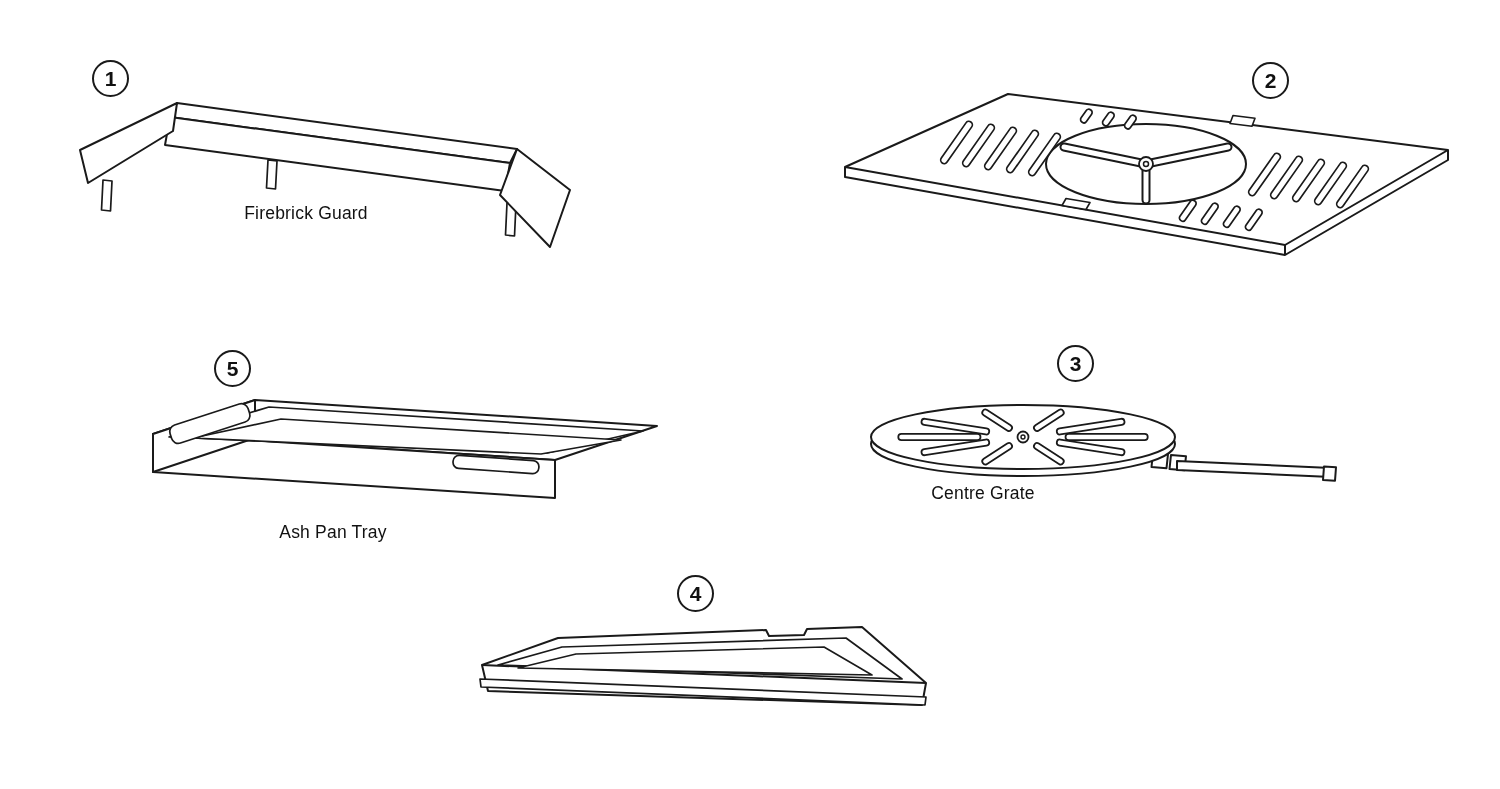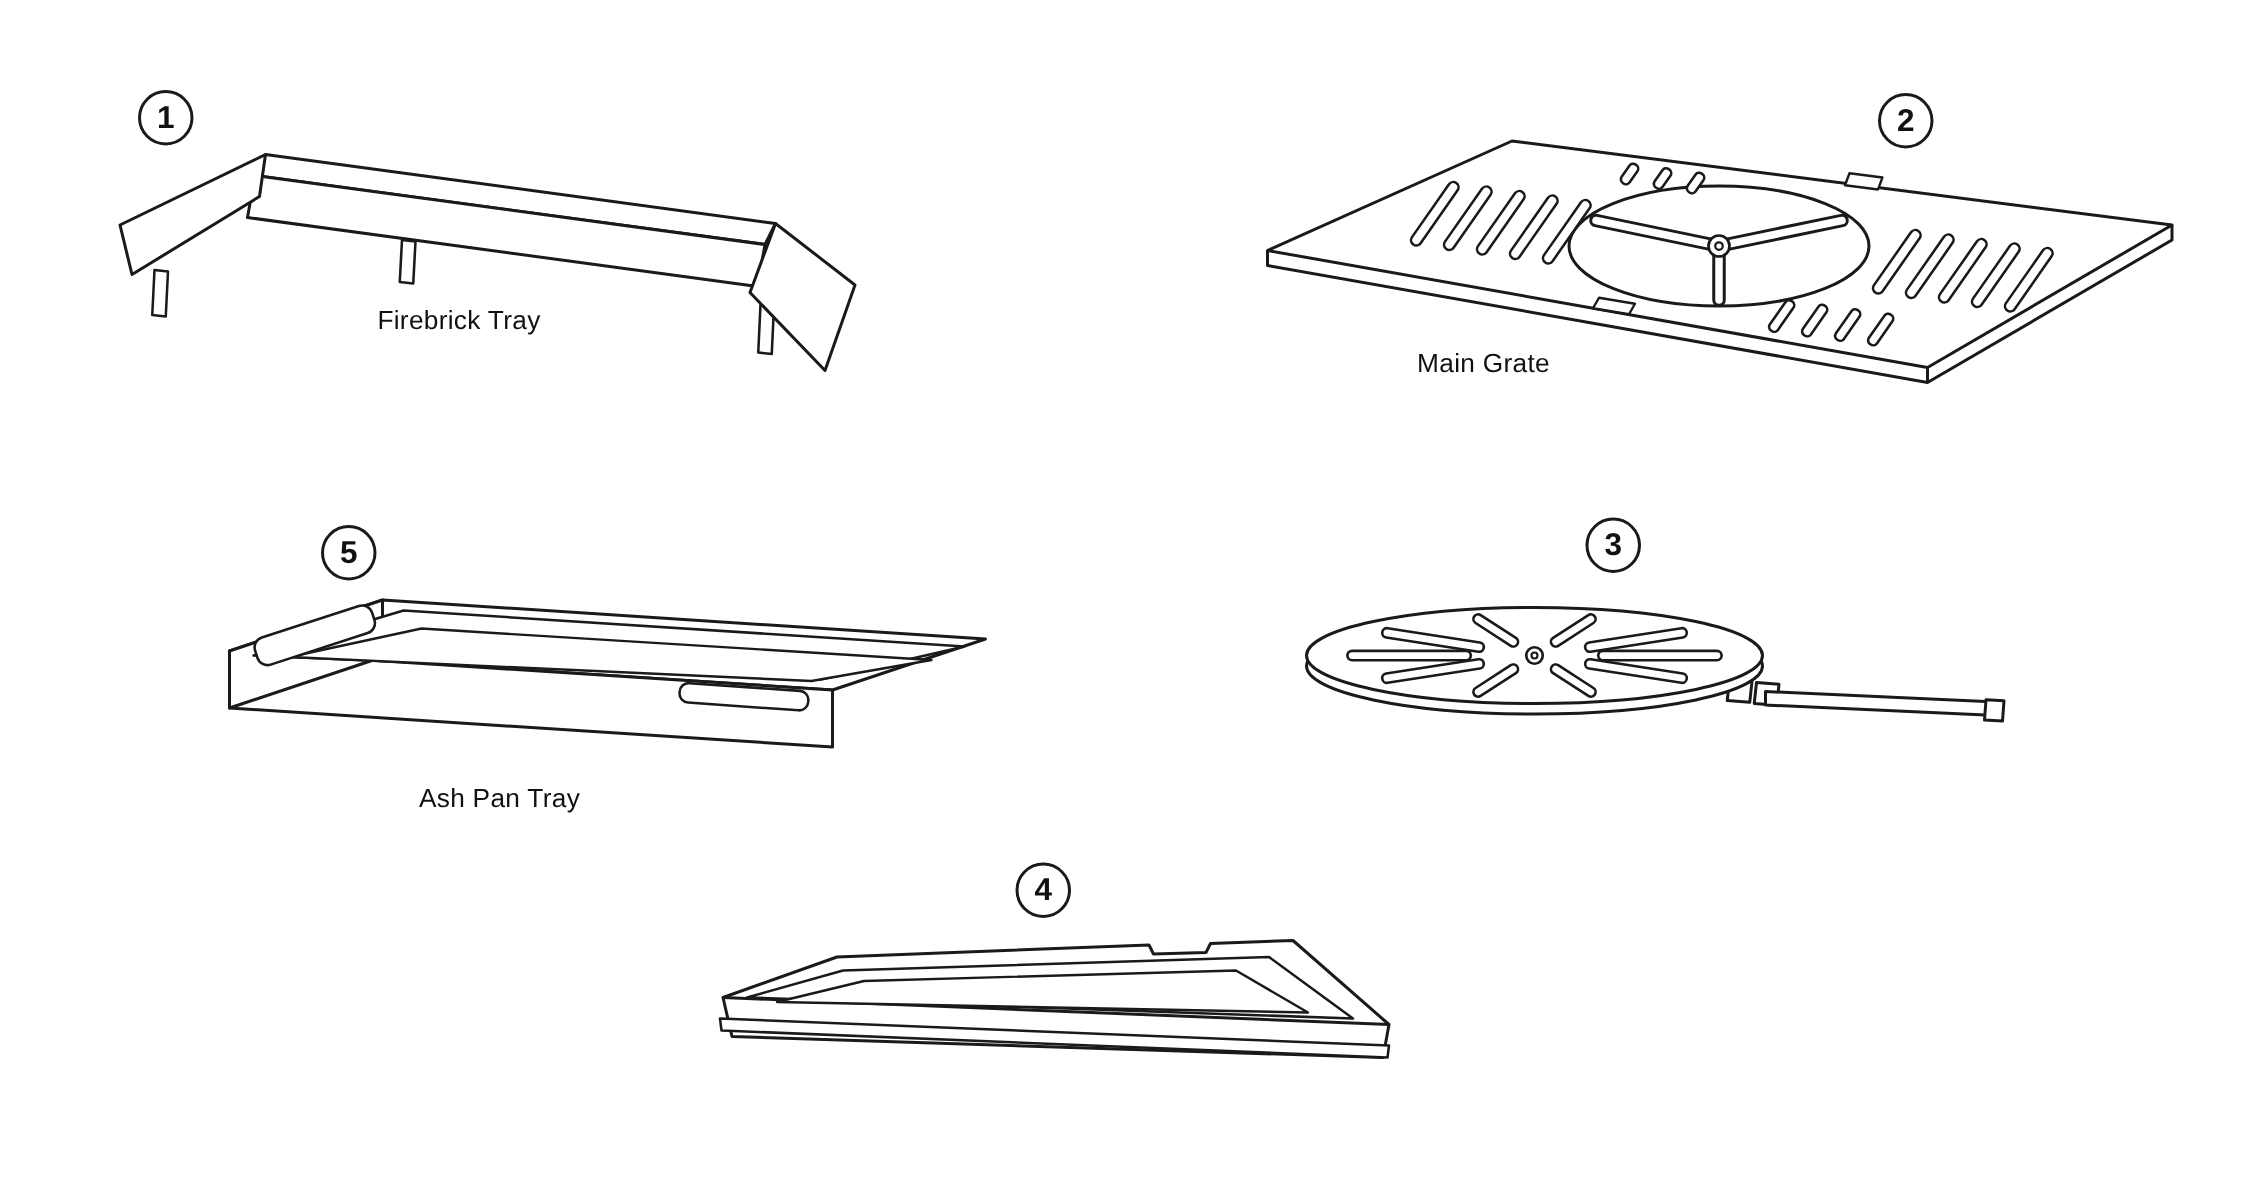--- a/index.html
+++ b/index.html
@@ -30,21 +30,21 @@
       <g fill="#fff" stroke="#1a1a1a" stroke-width="2" stroke-linejoin="round" stroke-linecap="round">
         <path d="M 48,85 l 9,1 l -1.5,30 l -9,-1 Z" stroke-width="1.7"></path>
         <path d="M 213,65 l 9,1 l -1.5,28 l -9,-1 Z" stroke-width="1.7"></path>
         <path d="M 452,108 l 9,1 l -1.5,32 l -9,-1 Z" stroke-width="1.7"></path>
         <path d="M 122,8 L 462,54 L 455,68 L 115,22 Z"></path>
         <path d="M 115,22 L 455,68 L 450,96 L 110,50 Z"></path>
         <path d="M 122,8 L 25,55 L 33,88 L 118,36 Z"></path>
         <path d="M 462,54 L 515,95 L 495,152 L 445,100 Z"></path>
       </g>
     </svg>
-    <div class="plabel" style="left:101px; top:158px;">Firebrick Tray</div>
+    <div class="plabel" style="left:101px; top:158px;">Firebrick Guard</div>
   </div>
 
   <div class="part" style="left:840px; top:60px; width:625px; height:210px;">
     <div class="badge" style="left:412px; top:2px;">2</div>
     <svg style="left:0; top:24px;" width="625" height="182" viewBox="0 0 625 182">
       <g fill="#fff" stroke="#1a1a1a" stroke-width="2" stroke-linejoin="round">
         <path d="M 168,10 L 608,66 L 445,161 L 5,83 Z"></path>
         <path d="M 5,83 L 5,93 L 445,171 L 608,76 L 608,66" fill="none"></path>
         <path d="M 445,161 L 445,171" fill="none"></path>
         <path d="M 390,39.5 l 3,-8 l 22,2.8 l -3,8 Z" stroke-width="1.6"></path>
@@ -76,21 +76,20 @@
         <rect x="0" y="0" width="7" height="50" rx="3.5" transform="translate(524,80) rotate(35)"></rect>
         <rect x="0" y="0" width="6.5" height="15" rx="3" transform="translate(248,24) rotate(35)"></rect>
         <rect x="0" y="0" width="6.5" height="15" rx="3" transform="translate(270,27) rotate(35)"></rect>
         <rect x="0" y="0" width="6.5" height="15" rx="3" transform="translate(292,30) rotate(35)"></rect>
         <rect x="0" y="0" width="6.5" height="24" rx="3" transform="translate(352,115) rotate(35)"></rect>
         <rect x="0" y="0" width="6.5" height="24" rx="3" transform="translate(374,118) rotate(35)"></rect>
         <rect x="0" y="0" width="6.5" height="24" rx="3" transform="translate(396,121) rotate(35)"></rect>
         <rect x="0" y="0" width="6.5" height="24" rx="3" transform="translate(418,124) rotate(35)"></rect>
       </g>
     </svg>
-    <div class="plabel" style="left:-1px; top:172px;">Main Grate</div>
   </div>
 
   <div class="part" style="left:865px; top:345px; width:480px; height:165px;">
     <div class="badge" style="left:192px; top:0;">3</div>
     <svg style="left:0; top:52px;" width="480" height="115" viewBox="0 0 480 115">
       <g fill="#fff" stroke="#1a1a1a" stroke-width="2" stroke-linejoin="round">
         <path d="M 288,56 l 15,1.2 l -1.5,14 l -15,-1.2 Z"></path>
         <path d="M 306,58 l 15,1.2 l -1.5,14 l -15,-1.2 Z"></path>
         <path d="M 312,64 L 466,71 L 466,80 L 312,73 Z"></path>
         <path d="M 459,69.5 l 12,0.7 l -1,13.5 l -12,-0.7 Z"></path>
@@ -117,20 +116,21 @@
         <path d="M 121.1,45.6 L 59.6,55.1"></path>
         <path d="M 112.4,40 L 36.4,40"></path>
         <path d="M 121.1,34.4 L 59.6,24.9"></path>
         <path d="M 143.9,30.9 L 120.4,15.7"></path>
         <path d="M 172.1,30.9 L 195.6,15.7"></path>
         <path d="M 194.9,34.4 L 256.4,24.9"></path>
       </g>
       <circle cx="158" cy="40" r="5.5" fill="#fff" stroke="#1a1a1a" stroke-width="1.8"></circle>
       <circle cx="158" cy="40" r="2" fill="none" stroke="#1a1a1a" stroke-width="1.4"></circle>
     </svg>
+    <div class="plabel" style="left:-32px; top:138px;">Centre Grate</div>
   </div>
 
   <div class="part" style="left:478px; top:575px; width:460px; height:180px;">
     <div class="badge" style="left:199px; top:0;">4</div>
     <svg style="left:0; top:46px;" width="460" height="100" viewBox="0 0 460 100">
       <g fill="#fff" stroke="#1a1a1a" stroke-width="2" stroke-linejoin="round">
         <path d="M 4,44 L 80,17 L 288,9 L 291,15 L 326,14 L 329,8 L 384,6 L 448,62 L 444,84 L 10,70 Z"></path>
         <path d="M 4,44 L 448,62" fill="none"></path>
         <path d="M 20,44 L 84,26 L 368,17 L 424,58 Z" stroke-width="1.7"></path>
         <path d="M 40,47 L 98,33 L 346,26 L 394,54 Z" stroke-width="1.6"></path>

